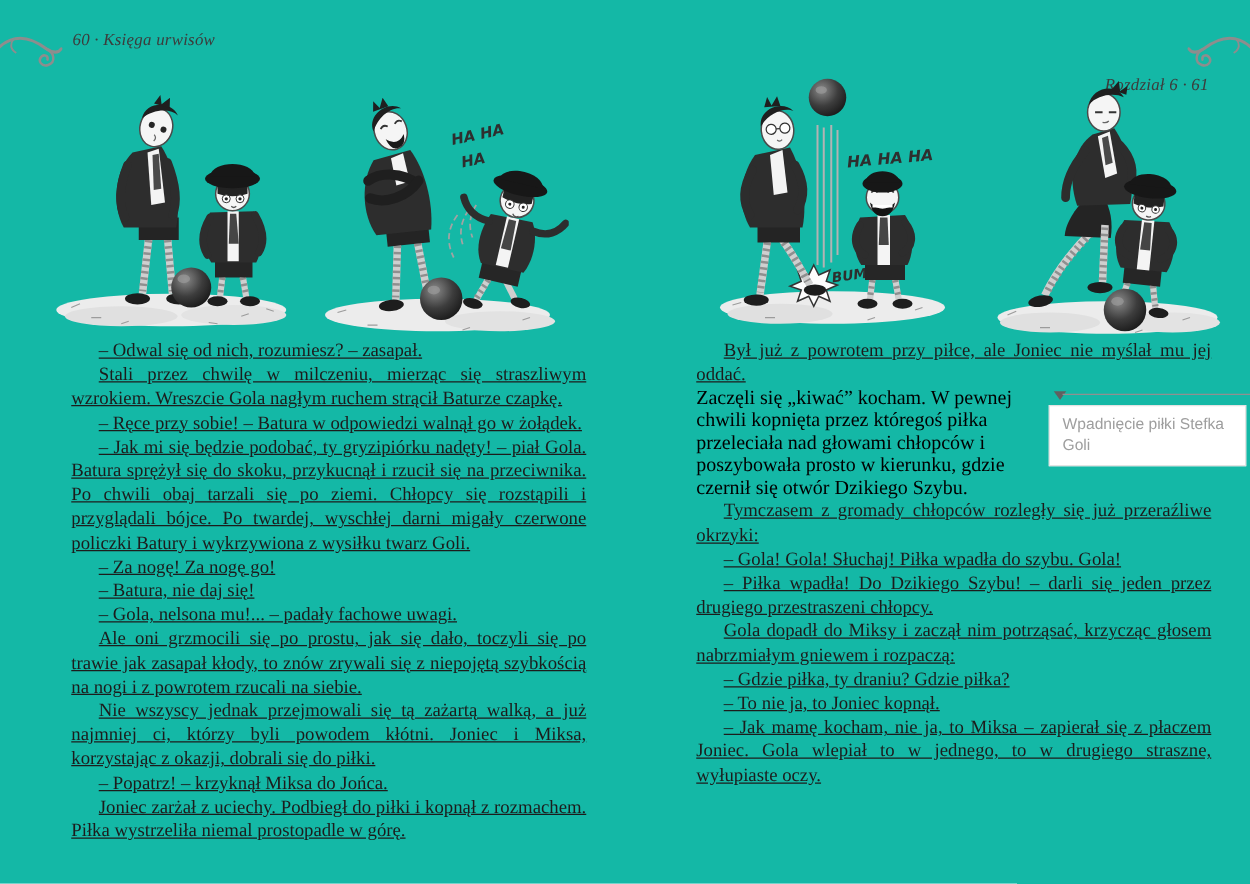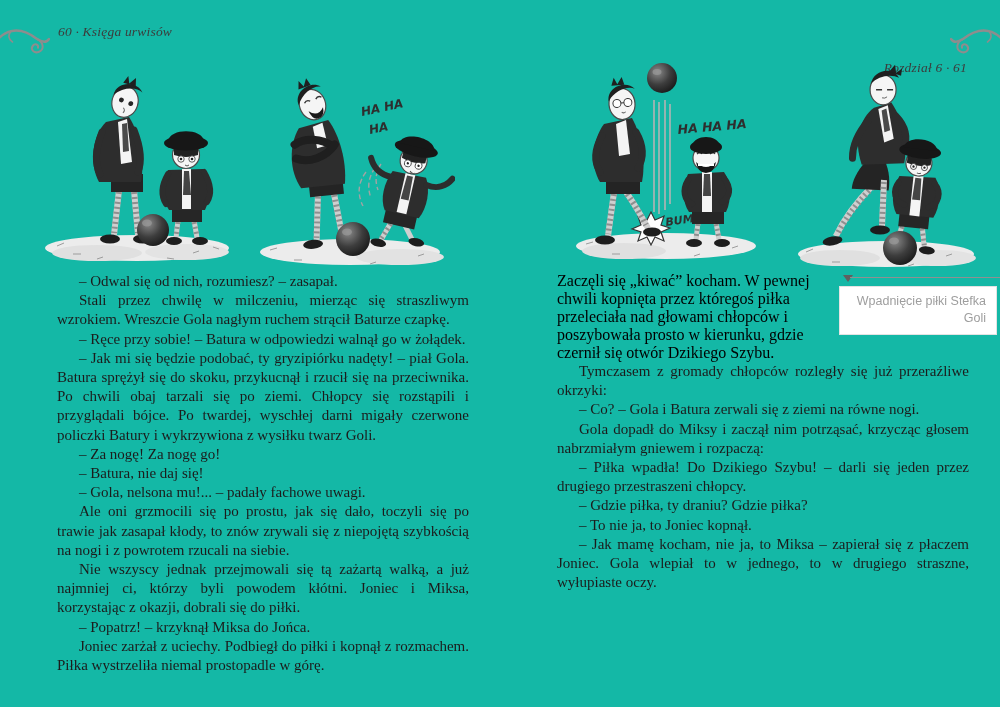--- a/index.html
+++ b/index.html
@@ -24,40 +24,41 @@
 
   .ill { position:absolute; }
 
   .text-col {
     position:absolute; top:272px; left:57px; width:412px;
   }
   .text-col p {
     margin:0; font-size:15px; line-height:19.2px; color:#1c1c1c;
     text-align:justify; text-indent:22px;
     hyphens:manual;
+    text-decoration:underline;
   }
 
   
   .margin-note {
     float:right; width:158px; margin:2px -28px 2px 12px;
     text-indent:0;
   }
   .note-marker { position:relative; height:9px; }
   .note-marker .tri {
     position:absolute; left:4px; top:1px; width:0; height:0;
     border-left:5px solid transparent; border-right:5px solid transparent;
     border-top:7px solid #606060;
   }
   .note-marker .rule {
     position:absolute; left:11px; right:-6px; top:3px; height:1px; background:#909090;
   }
   .note-box {
     margin-top:3px; border:1px solid #e3e3e3; padding:6px 10px 7px;
     font-family:"Liberation Sans", sans-serif; font-size:12.5px; line-height:17px;
-    color:#9e9e9e; text-align:right; text-indent:0; background:#fff;
+    color:#9e9e9e; text-align:left; text-indent:0; background:#fff;
   }
 
   .ha-text {
     font-family:"DejaVu Sans", sans-serif; font-style:italic; font-weight:bold;
     fill:#2e2e2e;
   }
 </style>
 </head>
 <body>
 
@@ -339,35 +340,36 @@
         <path d="M125 113 q2 1 4 0" stroke="#555" stroke-width="1" fill="none"></path>
         <ellipse cx="126" cy="91" rx="21" ry="7.5" fill="#171717"></ellipse>
         <path d="M109 89 C111 76 141 76 143 89 Z" fill="#171717"></path>
       </g>
       <circle cx="112" cy="188" r="17" fill="url(#b4)"></circle>
       <ellipse cx="106" cy="181" rx="5" ry="3.5" fill="#9a9a9a" opacity="0.7"></ellipse>
     </svg>
 
     <div class="text-col">
 
-      <aside class="margin-note">
+      <p>
+        <span>Był już z powrotem przy piłce, ale Joniec nie myślał mu jej oddać. </span></p><aside class="margin-note">
           <div class="note-marker">
             <span class="tri"></span>
             <span class="rule"></span>
           </div>
           <div class="note-box">
             <span>Wpadnięcie piłki Stefka Goli</span><br>
           </div>
         </aside><span>Zaczęli się „kiwać” kocham. W pewnej chwili kopnięta przez któregoś piłka przeleciała nad głowami chłopców i poszybowała prosto w kierunku, gdzie czernił się otwór Dzikiego Szybu.</span>
       <p></p>
 
       <p>Tymczasem z gromady chłopców rozległy się już przeraźliwe okrzyki:</p>
-      <p>– Co? – Gola i Batura zerwali się z ziemi na równe nogi.</p>
+      <p>– Gola! Gola! Słuchaj! Piłka wpadła do szybu. Gola!</p>
+      <p>– Piłka wpadła! Do Dzikiego Szybu! – darli się jeden przez drugiego przestraszeni chłopcy.</p>
       <p>Gola dopadł do Miksy i zaczął nim potrząsać, krzycząc głosem nabrzmiałym gniewem i rozpaczą:</p>
-      <p>– Piłka wpadła! Do Dzikiego Szybu! – darli się jeden przez drugiego przestraszeni chłopcy.</p>
       <p>– Gdzie piłka, ty draniu? Gdzie piłka?</p>
       <p>– To nie ja, to Joniec kopnął.</p>
       <p>– Jak mamę kocham, nie ja, to Miksa – zapierał się z płaczem Joniec. Gola wlepiał to w jednego, to w drugiego straszne, wyłupiaste oczy.</p>
       
       
       
     </div>
   </div>
 </div>
 

